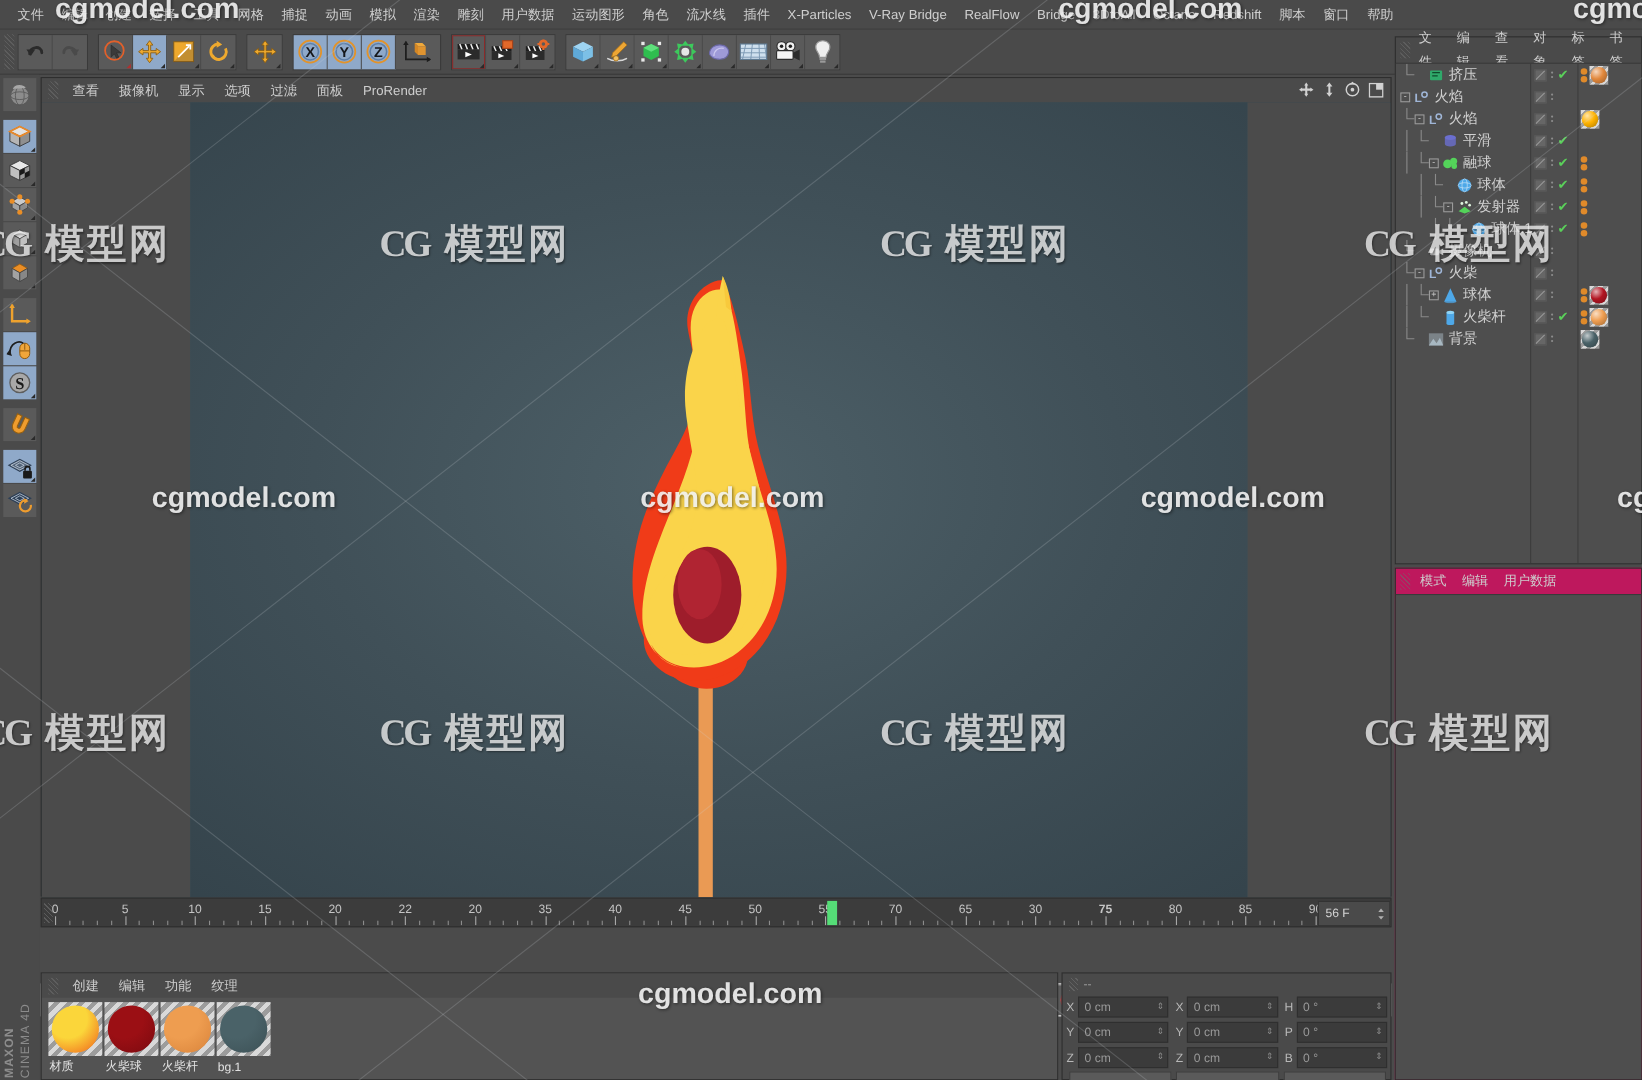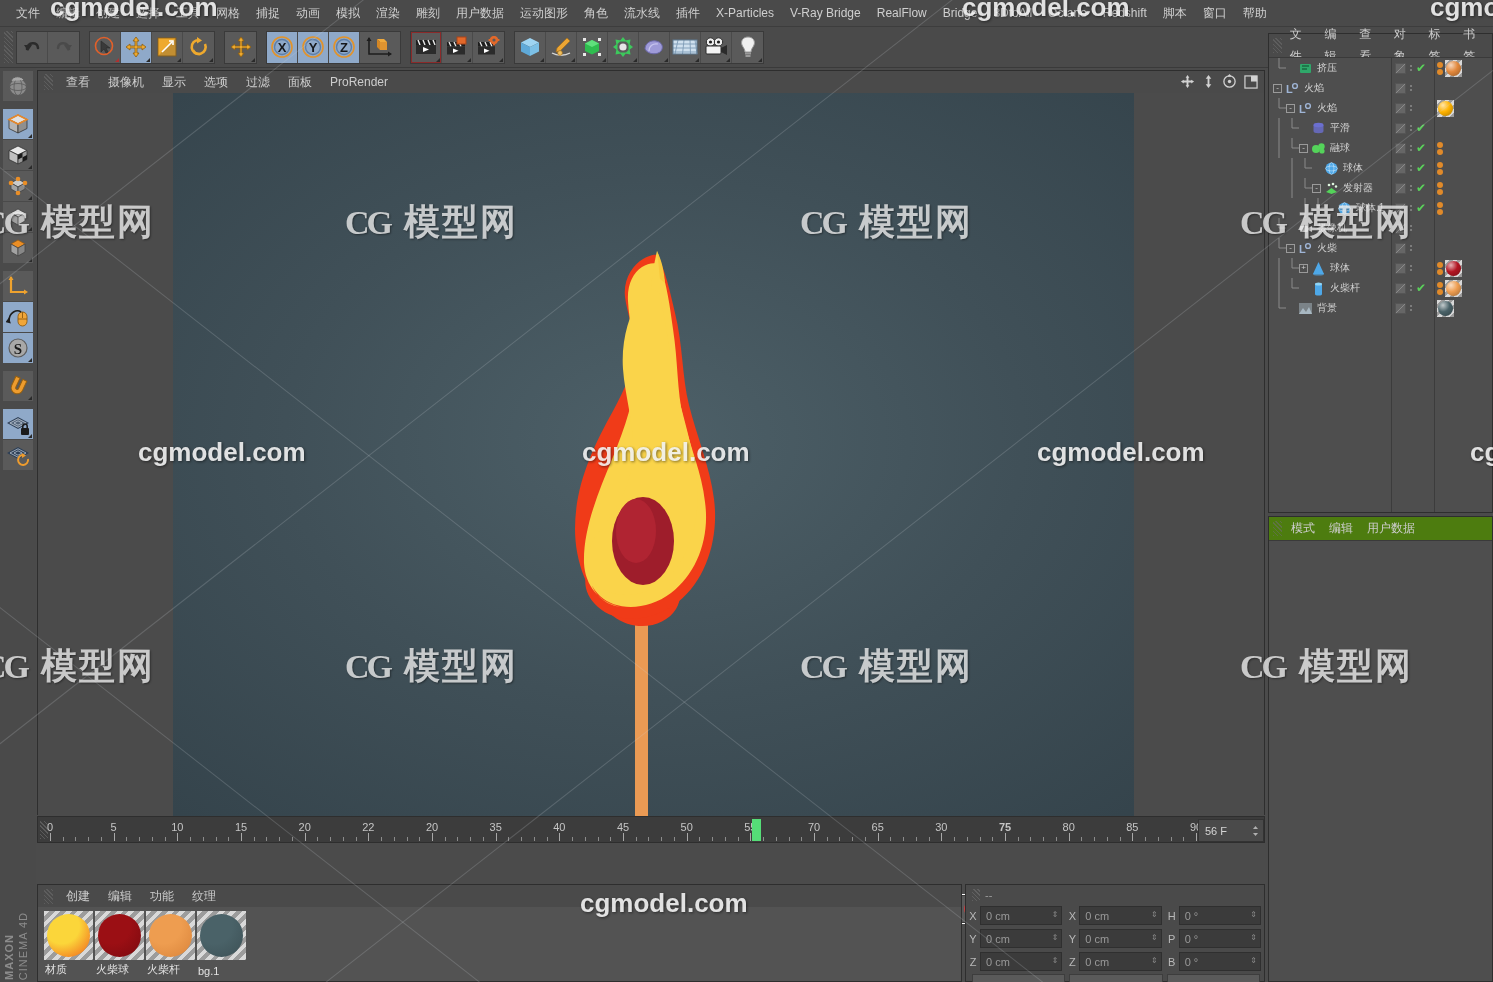--- a/index.html
+++ b/index.html
@@ -148,41 +148,41 @@
   .om-col1 { position:absolute; left:0; top:0; width:122px; height:100%; }
   .om-colsep { position:absolute; top:0; width:1px; height:100%; background:#3c3c3c; }
   .row { position:relative; height:20px; display:flex; align-items:center; font-size:11px;
     color:#d0d0d0; white-space:nowrap; cursor:pointer; }
   .tw { position:relative; height:20px; flex-shrink:0; }
   .expander { width:9px; height:9px; border:1px solid #9a9a9a; background:#4e4e4e;
     display:inline-flex; align-items:center; justify-content:center; font-size:8px;
     line-height:8px; color:#d0d0d0; margin-right:3px; flex-shrink:0; }
   .oicon { width:15px; height:15px; margin-right:4px; flex-shrink:0; display:flex;
     align-items:center; justify-content:center; }
-  .olabel { font-size:10px; }
+  .olabel { font-size:13px; }
   .om-col2 { position:absolute; left:123px; top:0; width:42px; height:100%; }
   .om-col3 { position:absolute; left:166px; top:0; width:59px; height:100%; }
   .dotrow { height:20px; display:flex; align-items:center; gap:4px; padding-left:3px; }
   .xbox { width:11px; height:11px; background:#666;
     background-image:linear-gradient(135deg,transparent 45%,#8a8a8a 45%,#8a8a8a 55%,transparent 55%);
     border:1px solid #555; }
   .dots { display:flex; flex-direction:column; gap:2px; }
   .dot { width:2px; height:2px; border-radius:50%; background:#8c8c8c; }
   .chk { color:#5ad05a; font-size:12px; font-weight:bold; line-height:1; }
   .tagrow { height:20px; display:flex; align-items:center; gap:2px; padding-left:2px; }
   .tagdots { display:flex; flex-direction:column; gap:1px; }
   .tdot { width:6px; height:6px; border-radius:50%; background:#e08a2a; }
   .mtag { width:17px; height:17px;
     background-image:repeating-linear-gradient(135deg,#d9d9d9 0 3px,#9c9c9c 3px 6px);
     display:flex; align-items:center; justify-content:center; }
   .mtag i { width:15px; height:15px; border-radius:50%; display:block; }
 
   
   .attr { position:absolute; left:1268px; top:516px; width:225px; height:466px;
-    background:#4d7c0f; border:1px solid #2e2e2e; }
+    background:#be185d; border:1px solid #2e2e2e; }
   .at-menu { height:22px; display:flex; align-items:center; padding-left:4px; }
   .at-menu .mi { padding:0 7px; font-size:12px; color:#cdcdcd; line-height:22px; cursor:default; }
   .at-body { position:absolute; left:0; top:23px; right:0; bottom:0; background:#4e4e4e;
     border-top:1px solid #3a3a3a; }
 
   
   .wm { position:absolute; pointer-events:none; user-select:none; }
   .wm-logo { display:flex; align-items:center; gap:14px; opacity:.80; }
   .wm-logo .mk { font-size:34px; font-weight:bold; color:#e9e9e9; letter-spacing:-3px;
     font-family:"Liberation Serif",serif; text-shadow:1px 1px 2px rgba(0,0,0,.5); }

